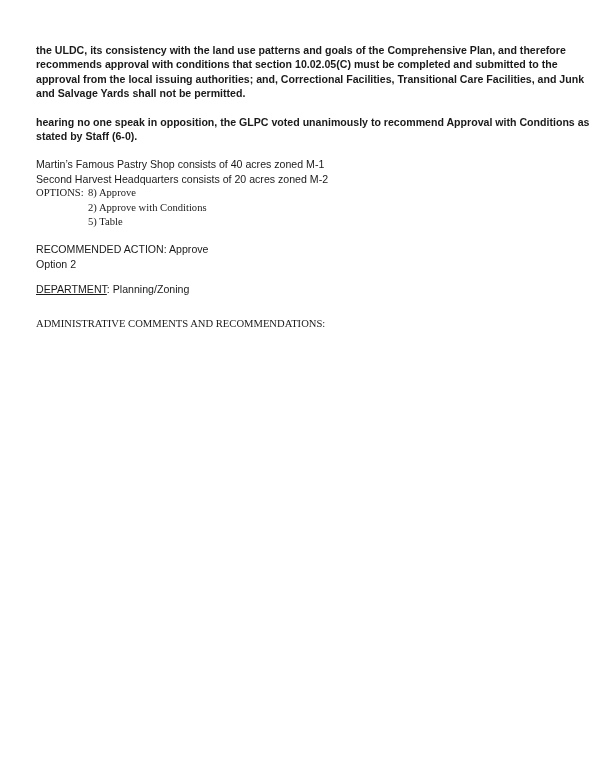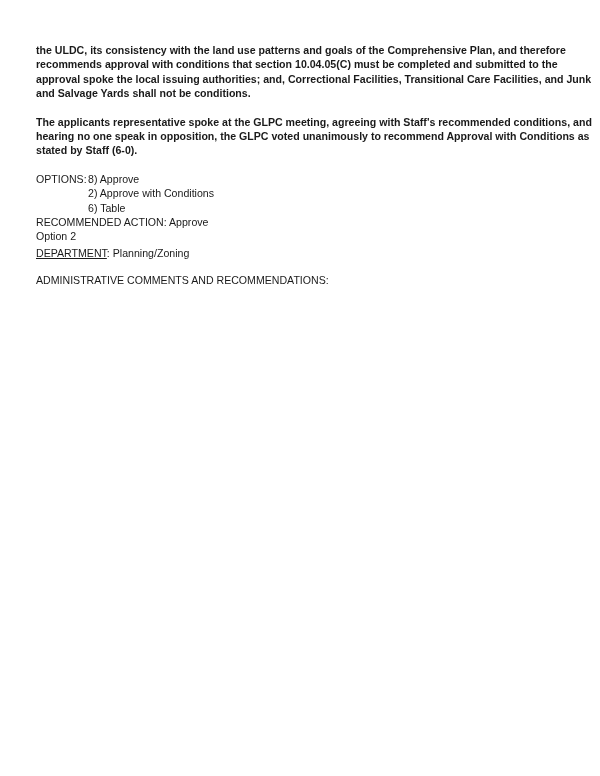--- a/index.html
+++ b/index.html
@@ -27,80 +27,85 @@
       margin: 0;
     }
     .para {
       margin-bottom: 14px;
       font-weight: bold;
     }
     .line {
       white-space: nowrap;
     }
     .options {
-      margin-top: 13px;
       display: grid;
       grid-template-columns: 52px auto;
+      font-family: Liberation Serif, serif;
     }
     .options .lbl {
       grid-column: 1;
     }
     .options .opt {
       grid-column: 2;
     }
     .rec {
+      margin-top: 13px;
     }
     .dept-row {
-      margin-top: 2px;
+      margin-top: 11px;
       position: relative;
       height: 14px;
     }
     .dept-row .left {
       position: absolute;
       left: 0;
       top: 0;
       white-space: nowrap;
     }
     .dept-row .right {
       position: absolute;
       left: 223px;
       top: 0;
       white-space: nowrap;
     }
     .u {
       text-decoration: underline;
     }
     .admin {
-      margin-top: 13px;
+      margin-top: 21px;
+      font-family: Liberation Serif, serif;
     }
   </style>
 </head>
 <body>
 
 <div class="page">
 
   <div class="para">
     <p class="line">the ULDC, its consistency with the land use patterns and goals of the Comprehensive Plan, and therefore</p>
-    <p class="line">recommends approval with conditions that section 10.04.05(C) must be completed and submitted to the</p>
-    <p class="line">approval spoke the local issuing authorities; and, Correctional Facilities, Transitional Care Facilities, and Junk</p>
-    <p class="line">and Salvage Yards shall not be conditions.</p>
+    <p class="line">recommends approval with conditions that section 10.02.05(C) must be completed and submitted to the</p>
+    <p class="line">approval from the local issuing authorities; and, Correctional Facilities, Transitional Care Facilities, and Junk</p>
+    <p class="line">and Salvage Yards shall not be permitted.</p>
   </div>
 
   <div class="para">
-    <p class="line">The applicants representative spoke at the GLPC meeting, agreeing with Staff's recommended conditions, and</p>
     <p class="line">hearing no one speak in opposition, the GLPC voted unanimously to recommend Approval with Conditions as</p>
     <p class="line">stated by Staff (6-0).</p>
   </div>
 
+  <div>
+    <p class="line">Martin’s Famous Pastry Shop consists of 40 acres zoned M-1</p>
+    <p class="line">Second Harvest Headquarters consists of 20 acres zoned M-2</p>
+  </div>
 
   <div class="options">
     <span class="lbl">OPTIONS:</span>
     <span class="opt">8) Approve</span>
     <span class="opt">2) Approve with Conditions</span>
-    <span class="opt">6) Table</span>
+    <span class="opt">5) Table</span>
   </div>
 
   <div class="rec">
     <p class="line">RECOMMENDED ACTION: Approve</p>
     <p class="line">Option 2</p>
   </div>
 
   <div class="dept-row">
     <span class="left"><span class="u">DEPARTMENT</span><span>: Planning/Zoning</span></span>
   </div>

